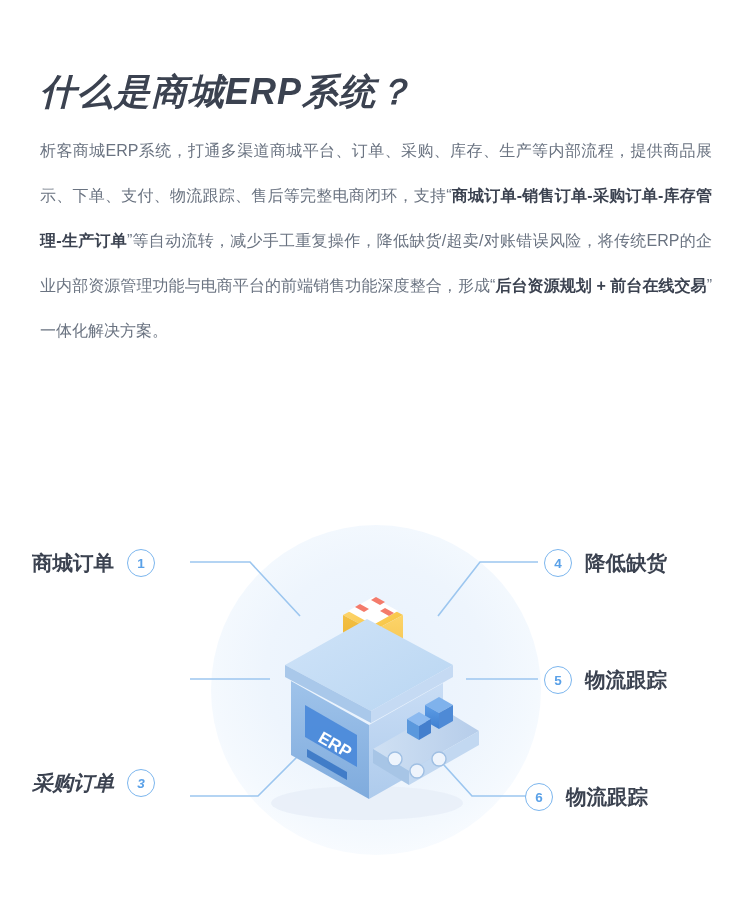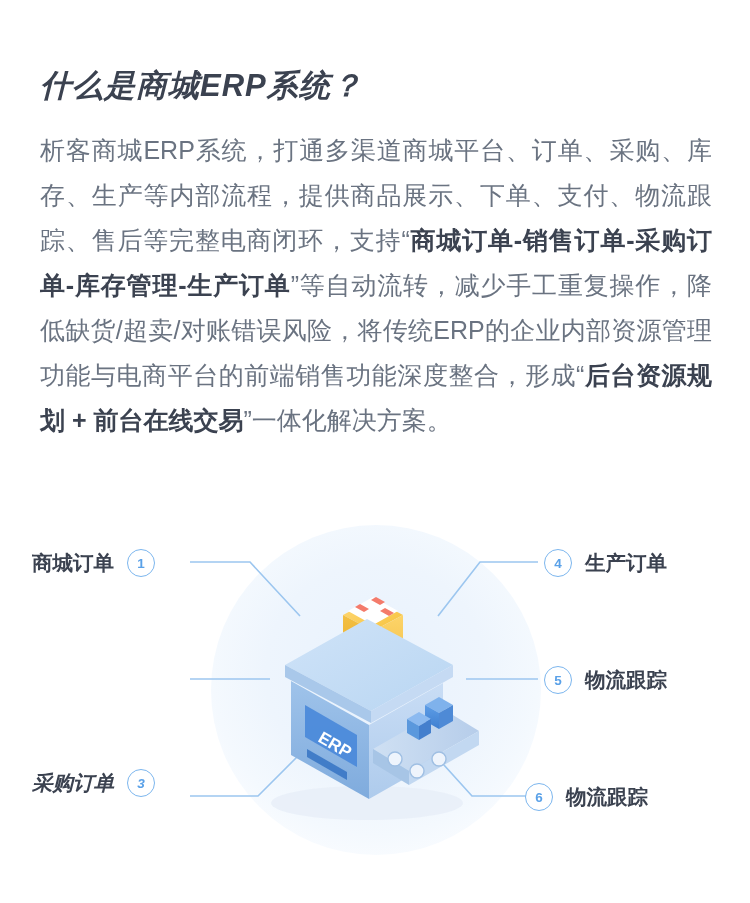--- a/index.html
+++ b/index.html
@@ -20,34 +20,34 @@
     position: relative;
     width: 750px;
     height: 903px;
   }
 
   
   .heading {
     position: absolute;
     left: 40px;
     top: 44px;
-    font-size: 31px;
+    font-size: 36px;
     font-weight: bold;
     letter-spacing: 1px;
     color: #3b4250;
     font-style: italic;
   }
 
   
   .paragraph {
     position: absolute;
     left: 40px;
     top: 128px;
     width: 672px;
-    font-size: 25px;
+    font-size: 16px;
     line-height: 45px;
     color: #6a7381;
     text-align: justify;
   }
   .paragraph b {
     color: #3b4250;
     font-weight: bold;
   }
 
   
@@ -260,21 +260,21 @@
       <span>商城订单</span>
       <span class="badge">1</span>
     </div>
     <div class="label label-l3">
       <span>采购订单</span>
       <span class="badge">3</span>
     </div>
 
     <div class="label label-r1 right">
       <span class="badge">4</span>
-      <span>生产订单</span>
+      <span>降低缺货</span>
     </div>
     <div class="label label-r2 right">
       <span class="badge">5</span>
       <span>物流跟踪</span>
     </div>
     <div class="label label-r3 right">
       <span class="badge">6</span>
       <span>物流跟踪</span>
     </div>
 

